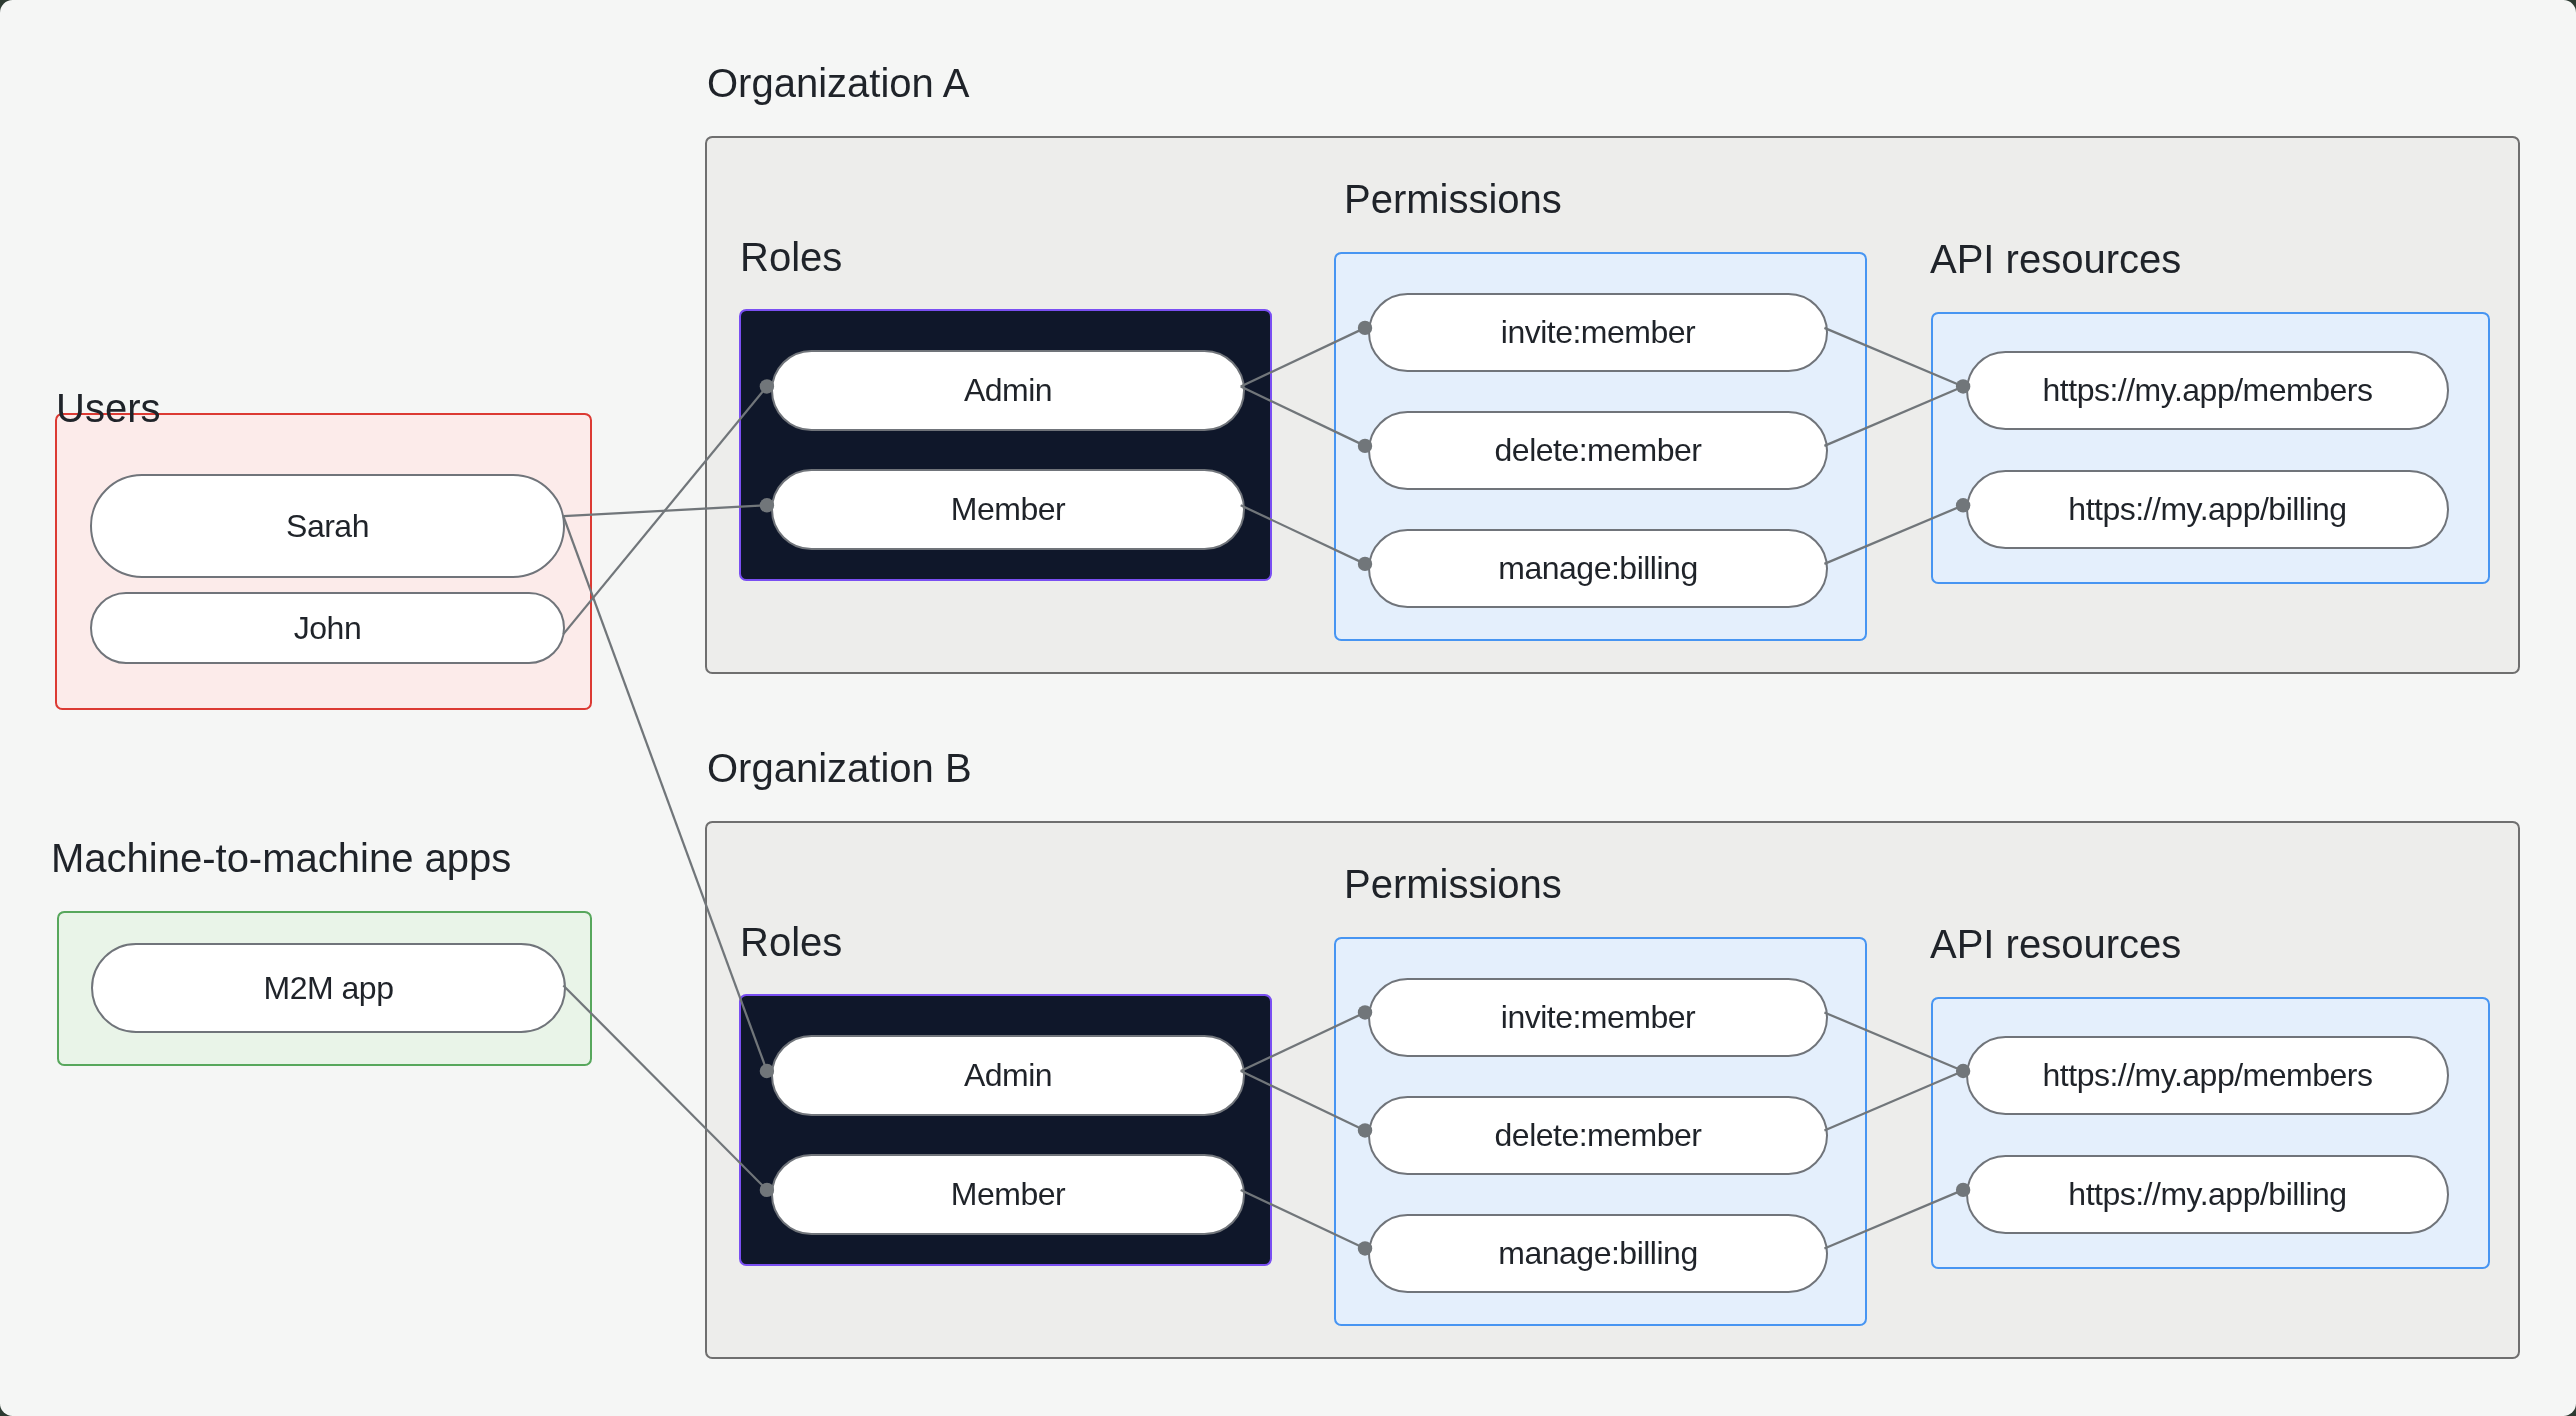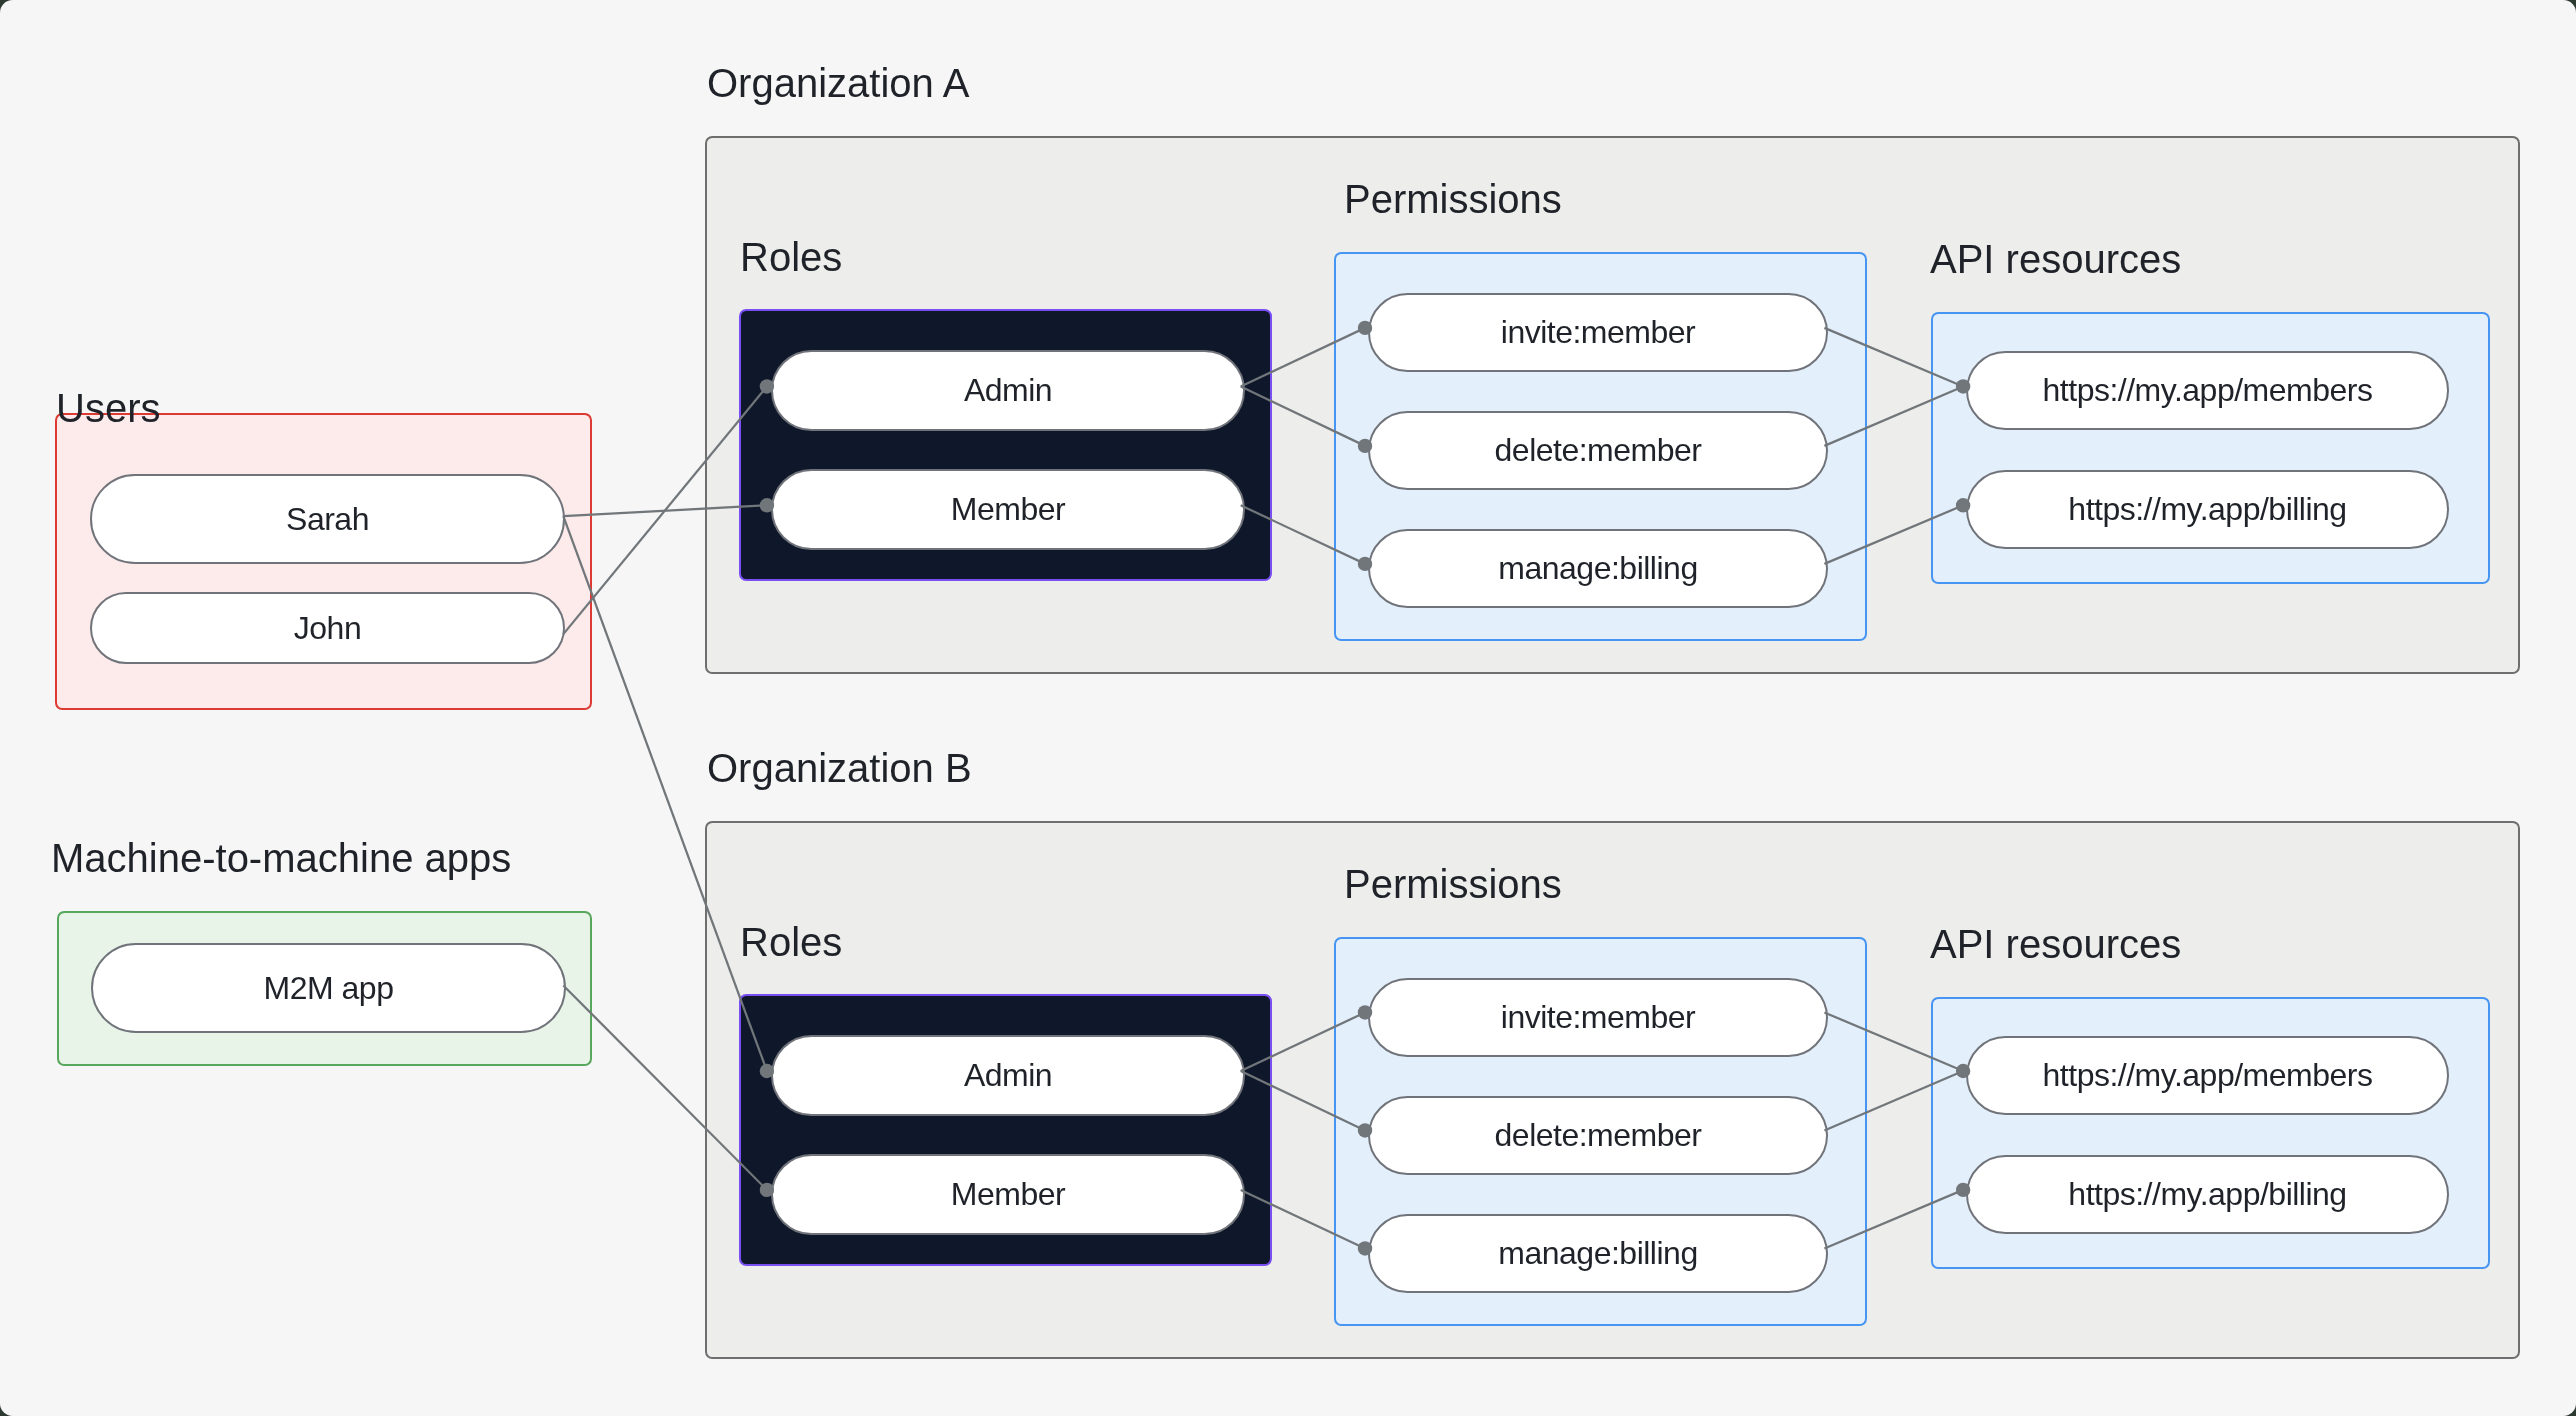--- a/index.html
+++ b/index.html
@@ -71,21 +71,21 @@
     white-space: nowrap;
   }
 </style>
 </head>
 <body>
 
 <div class="canvas">
 
   <div class="group-label" style="left:56px; top:353px;margin-top:32px;">Users</div>
   <div class="group-box users-box" style="left:55px; top:413px; width:537px; height:297px;">
-    <div class="pill" style="left:33px; top:59px; width:475px; height:90px;">Sarah</div>
+    <div class="pill" style="left:33px; top:59px; width:475px; height:104px;">Sarah</div>
     <div class="pill" style="left:33px; top:177px; width:475px; height:72px;">John</div>
   </div>
 
   <div class="group-label" style="left:51px; top:835px;text-align:right;">Machine-to-machine apps</div>
   <div class="group-box m2m-box" style="left:57px; top:911px; width:535px; height:155px;text-align:right;">
     <div class="pill" style="left:32px; top:30px; width:475px; height:90px;">M2M app</div>
   </div>
 
   <div class="group-label" style="left:707px; top:60px;">Organization A</div>
   <div class="group-box org-box" style="left:705px; top:136px; width:1815px; height:538px;">

